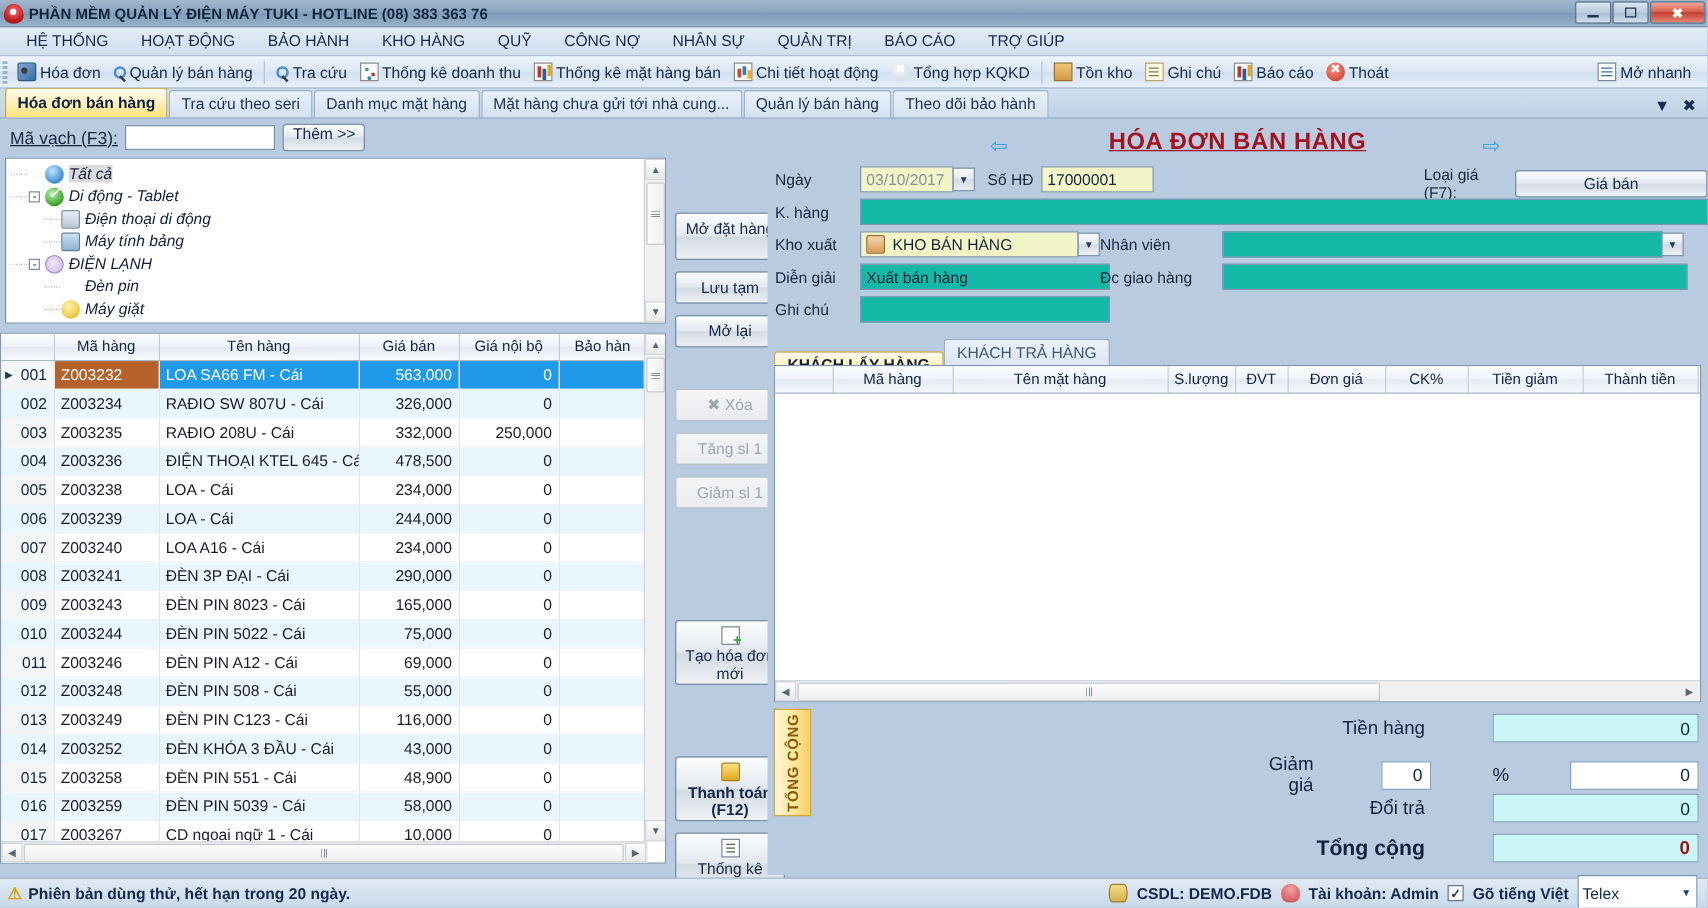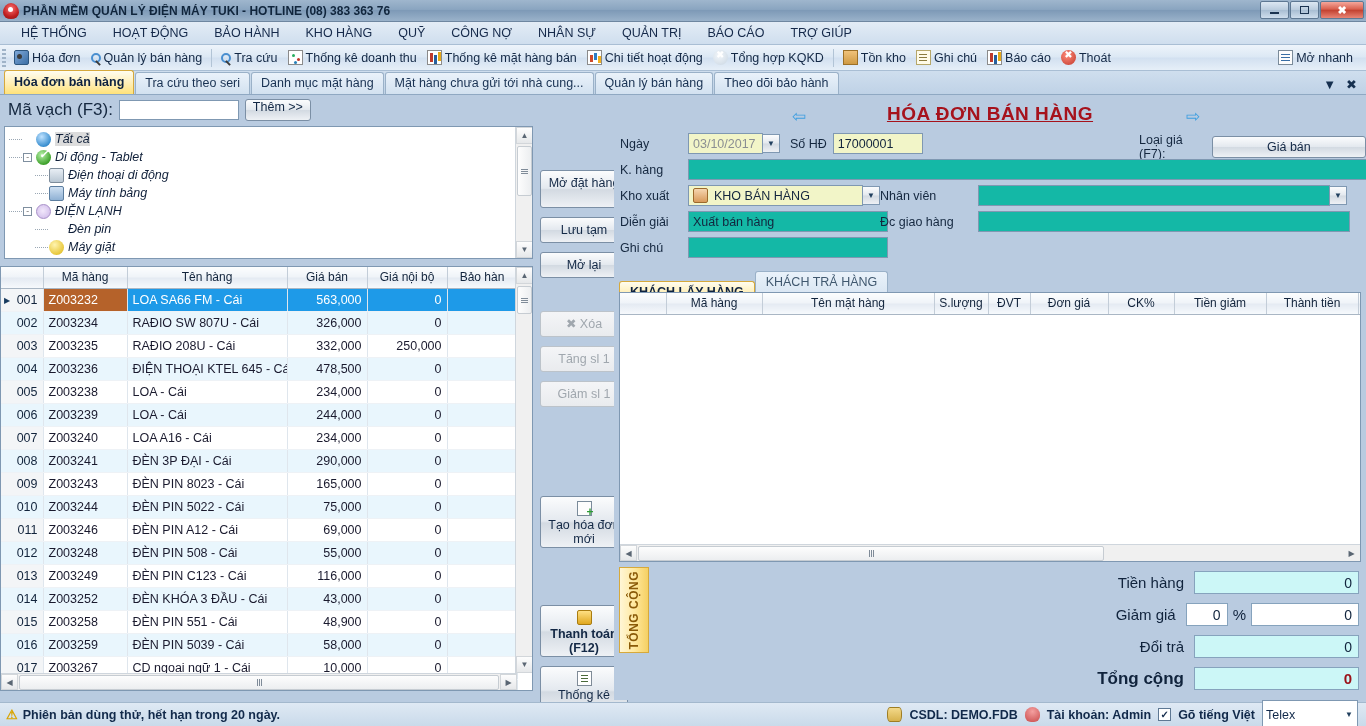--- a/index.html
+++ b/index.html
@@ -99,21 +99,21 @@
     border-color: #d6a93c;
   }
   .doctabs-right { margin-left: auto; display: flex; align-items: center; gap: 10px; padding: 0 9px 2px 0; color:#16304f; font-size:13px;}
 
   
   .barcodebar {
     position: absolute; left: 0; top: 95px; width: 612px; height: 30px;
     background: #b9cbe0;
     display: flex; align-items: center; padding-left: 8px; gap: 6px;
   }
-  .barcodebar label { font-size: 17px; color: #14273f; }
+  .barcodebar label { font-size: 14px; color: #14273f; text-decoration: underline; }
   .barcodebar input {
     width: 120px; height: 20px; border: 1px solid #7f98b2; background: #fff;
     font-family: "Liberation Sans", sans-serif; font-size: 12px; padding: 0 3px;
   }
   .btn3d {
     border: 1px solid #7b8fa5; border-radius: 3px;
     background: linear-gradient(180deg,#fbfcfd 0%, #e4e9ef 48%, #d3dae2 52%, #eef1f5 100%);
     color: #132845; font-size: 12.5px; font-family: "Liberation Sans", sans-serif;
     cursor: default; text-align: center;
   }
@@ -271,21 +271,21 @@
   .totalstab {
     position: absolute; left: 5px; top: 472px; width: 30px; height: 86px;
     background: linear-gradient(90deg,#fff6d6 0%, #ffe9a0 50%, #f5d063 100%);
     border: 1px solid #d6a93c;
     display: flex; align-items: center; justify-content: center;
   }
   .totalstab span {
     writing-mode: vertical-rl; transform: rotate(180deg);
     font-size: 12px; font-weight: bold; color: #8a5a08; letter-spacing: .5px;
   }
-  .totrow { position: absolute; display: flex; align-items: center; justify-content: flex-end; }
+  .totrow { position: absolute; display: flex; align-items: center; justify-content: flex-end; gap: 44px; }
   .totlabel { font-size: 15px; color: #10233c; margin-right: 10px; text-align: right; }
   .totlabel.big { font-size: 17px; font-weight: bold; }
   .totval {
     height: 23px; border: 1px solid #86a3bd; background: #ccf7f7;
     display: flex; align-items: center; justify-content: flex-end;
     padding-right: 6px; font-size: 14px; color:#11243d;
   }
   .totval.white { background:#fff; }
   .totval.bold { font-weight: bold; color: #9a1118; font-size: 15px; }
 

